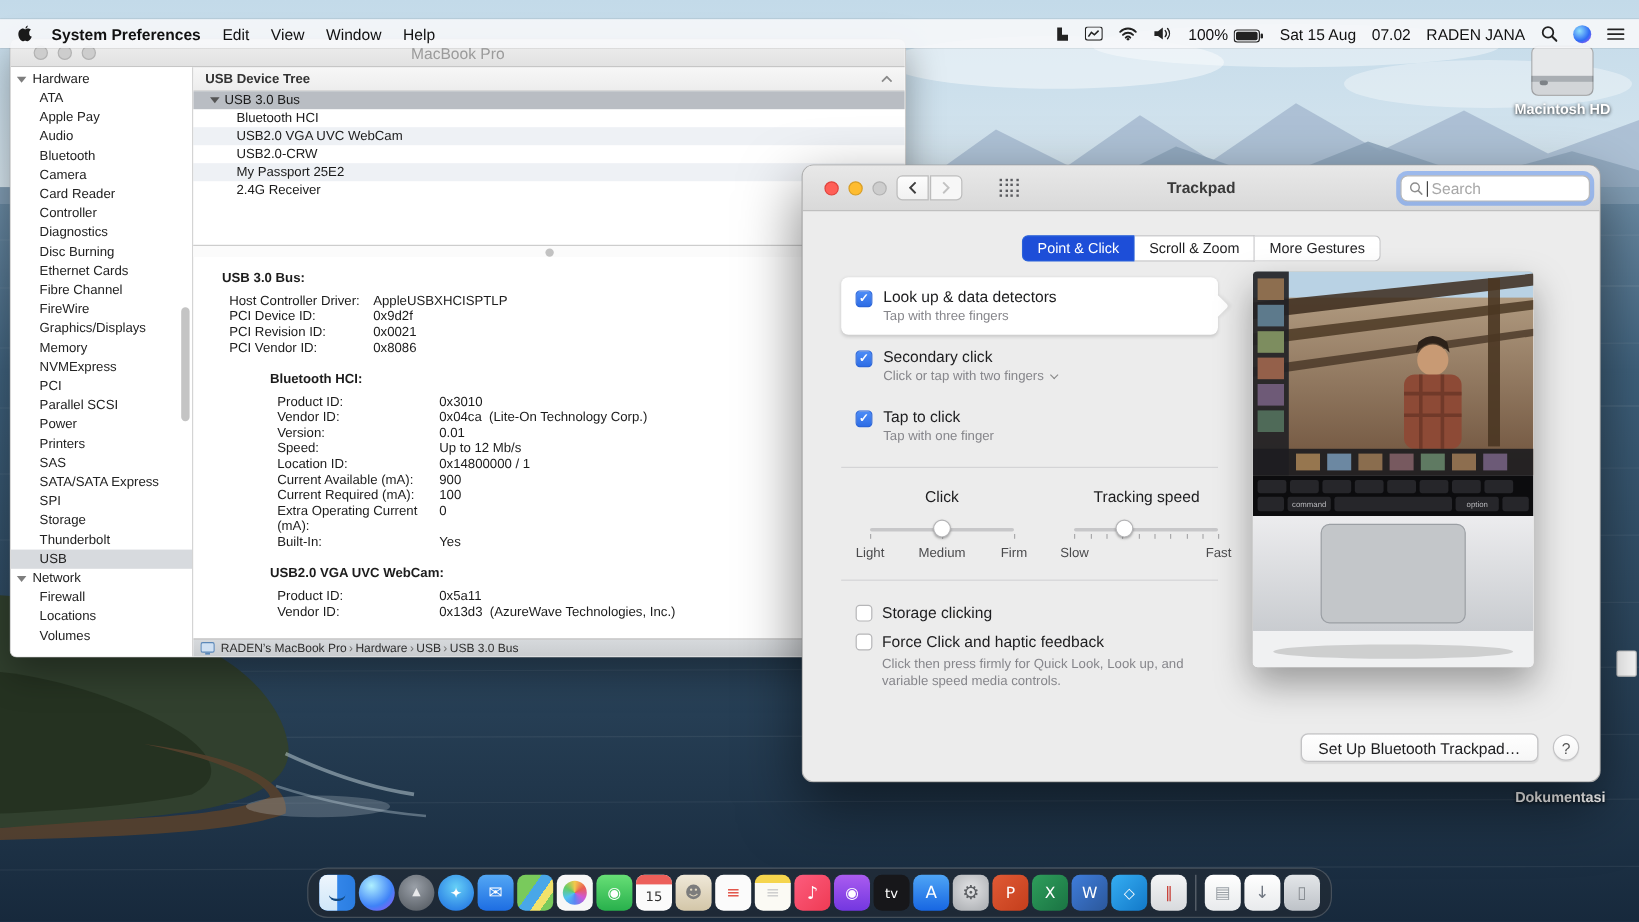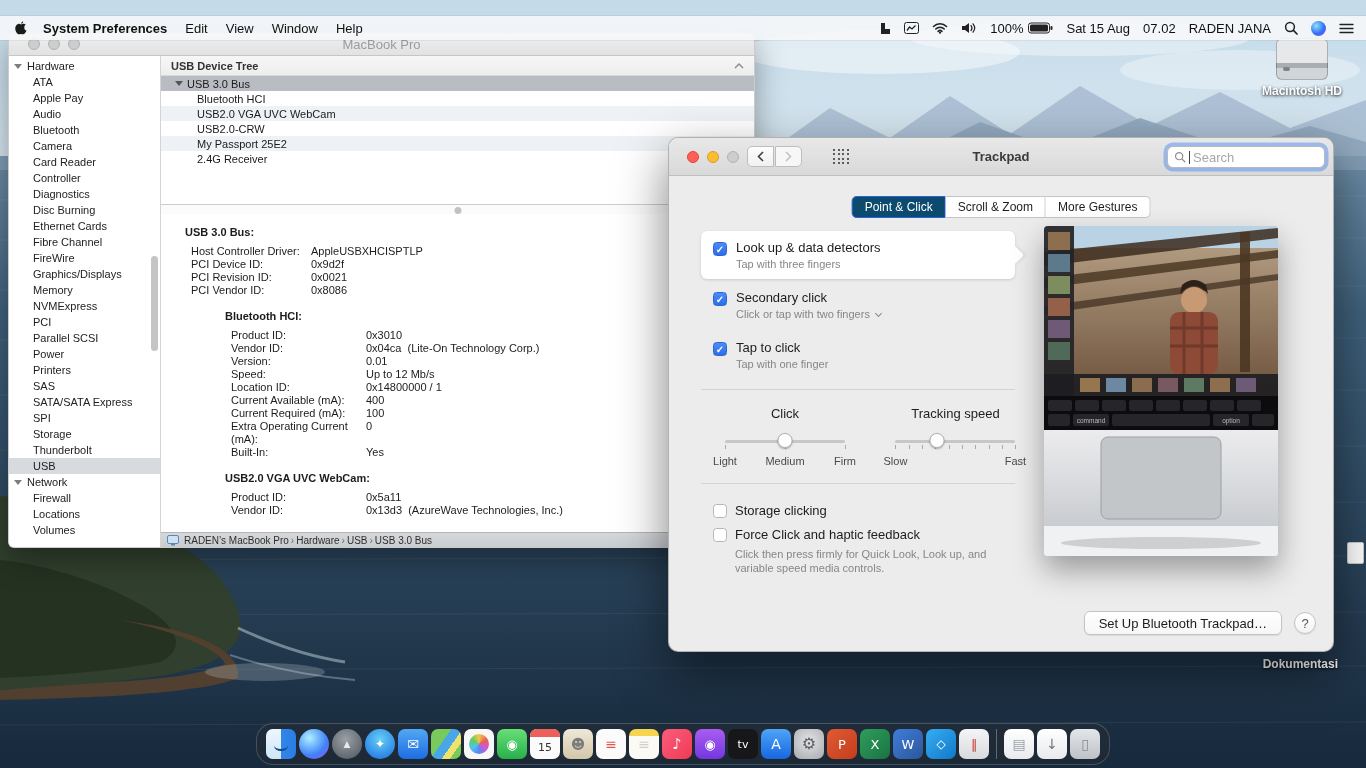--- a/index.html
+++ b/index.html
@@ -7,21 +7,21 @@
   #wallpaper{position:absolute;inset:0;z-index:0}
 
   
   .menubar{position:absolute;top:16px;left:0;right:0;height:24px;background:rgba(246,247,249,.9);display:flex;justify-content:space-between;align-items:center;padding:0 12px;z-index:40;font-size:13px;color:#111;box-shadow:0 0 1px rgba(0,0,0,.3)}
   .mb-left{display:flex;align-items:center}
   .mb-apple{display:flex;margin:0 6px 0 2px}
   .mb-app{font-weight:700;padding:0 9px}
   .mb-item{padding:0 9px}
   .mb-right{display:flex;align-items:center;gap:13px}
   .mb-ic{display:flex;align-items:center}
-  .mb-batt{display:flex;align-items:center;gap:5px}
+  .mb-batt{display:flex;align-items:flex-end;gap:5px}
   .siri-orb{width:15px;height:15px;border-radius:50%;background:radial-gradient(circle at 35% 32%,#8fe0fb,#2f6cf5 58%,#c04ff0)}
 
   
   .window{position:absolute;overflow:hidden}
   .win-lights{display:flex;gap:8px}
   .light{width:12px;height:12px;border-radius:50%}
   .light.gray{background:#cdcdcd;border:1px solid #b2b2b2}
   .light.red{background:#ff5f57;border:1px solid #e0443e}
   .light.yellow{background:#febc2f;border:1px solid #d89e26}
 
@@ -70,21 +70,21 @@
   .grid-btn{position:absolute;left:164px;top:11px;width:16px;height:15px;display:grid;grid-template-columns:repeat(4,1fr);gap:2px}
   .grid-btn i{width:2px;height:2px;background:#5b5c60}
   .tp-search{position:absolute;right:8px;top:8px;width:158px;height:22px;background:#fff;border:1px solid #b9b9b9;border-radius:6px;box-shadow:0 0 0 3.5px rgba(66,130,245,.45);display:flex;align-items:center;padding:0 6px;gap:3px}
   .tp-search .ph{color:#a7a7a7;font-size:13px}
   .caret{width:1px;height:13px;background:#444}
   .tp-content{position:relative;height:476px}
   .tp-tabs{position:absolute;top:20px;left:50%;transform:translateX(-50%);display:flex}
   .seg{padding:3px 12px;font-size:12px;background:#fff;border:1px solid #c4c4c6;border-left:none;color:#1d1d1f;white-space:nowrap}
   .seg:first-child{border-left:1px solid #c4c4c6;border-radius:5px 0 0 5px}
   .seg:last-child{border-radius:0 5px 5px 0}
-  .seg.active{background:#0c4a6e;border-color:#2b62d9;color:#fff}
+  .seg.active{background:#1d4ed8;border-color:#2b62d9;color:#fff}
   .tp-left{position:absolute;left:32px;top:55px;width:314px}
   .opt{display:flex;gap:9px;padding:9px 12px;position:relative;border-radius:6px;margin-bottom:2px}
   .opt.callout{background:#fff;box-shadow:0 1px 3px rgba(0,0,0,.15)}
   .opt.callout::after{content:'';position:absolute;right:-6px;top:50%;width:14px;height:14px;background:#fff;transform:translateY(-50%) rotate(45deg);border-radius:2px;box-shadow:2px -2px 3px rgba(0,0,0,.06)}
   .cb{width:14px;height:14px;border-radius:3.5px;background:#fff;border:1px solid #b6b6b8;flex:none;display:flex;align-items:center;justify-content:center;font-size:10px;font-weight:700;color:#fff;margin-top:2px}
   .cb.on{background:linear-gradient(#4c8cf7,#2e6de5);border-color:#2a64d8}
   .opt-label{font-size:13px;color:#1d1d1f}
   .opt-sub{font-size:11px;color:#86868b;margin-top:3px}
   .chev{display:inline-block;width:5px;height:5px;border-right:1.5px solid #8a8a8a;border-bottom:1.5px solid #8a8a8a;transform:rotate(45deg);margin-left:6px;vertical-align:2px}
   .tp-divider{height:1px;background:#d4d4d6;margin:10px 0}
@@ -370,21 +370,21 @@
             <div class="drow" data-name="detail-row">
               <span class="dlbl" data-name="detail-label">Speed:</span>
               <span class="dval" data-name="detail-value">Up to 12 Mb/s</span>
             </div>
             <div class="drow" data-name="detail-row">
               <span class="dlbl" data-name="detail-label">Location ID:</span>
               <span class="dval" data-name="detail-value">0x14800000 / 1</span>
             </div>
             <div class="drow" data-name="detail-row">
               <span class="dlbl" data-name="detail-label">Current Available (mA):</span>
-              <span class="dval" data-name="detail-value">400</span>
+              <span class="dval" data-name="detail-value">900</span>
             </div>
             <div class="drow" data-name="detail-row">
               <span class="dlbl" data-name="detail-label">Current Required (mA):</span>
               <span class="dval" data-name="detail-value">100</span>
             </div>
             <div class="drow" data-name="detail-row">
               <span class="dlbl" data-name="detail-label">Extra Operating Current (mA):</span>
               <span class="dval" data-name="detail-value">0</span>
             </div>
             <div class="drow" data-name="detail-row">

